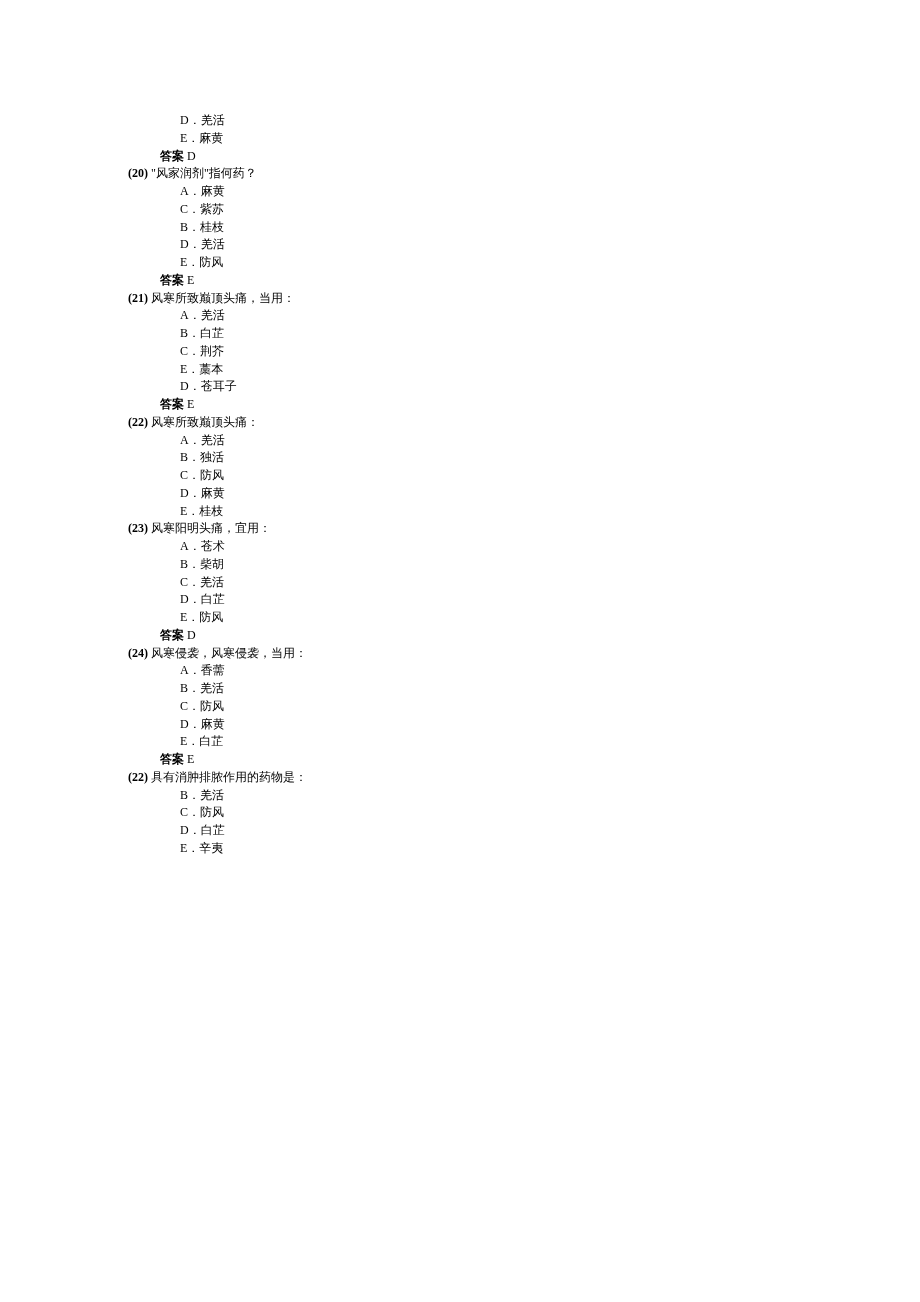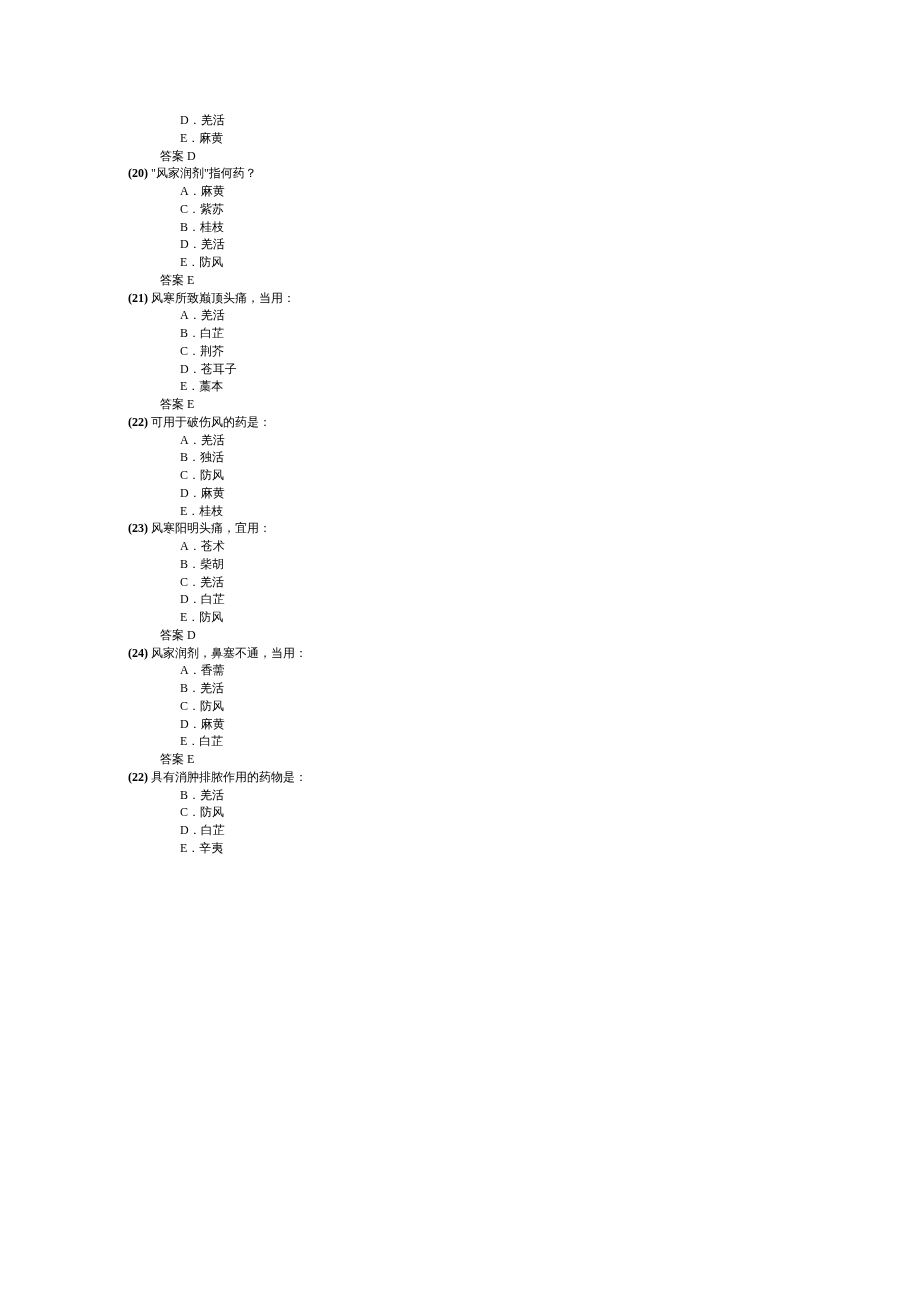--- a/index.html
+++ b/index.html
@@ -32,20 +32,21 @@
     display: inline;
   }
   .opt-letter {
     display: inline;
   }
   .opt-text {
     display: inline;
   }
   .ans-label {
     display: inline;
+    font-weight: bold;
   }
   .ans-val {
     display: inline;
   }
 </style>
 </head>
 <body>
 
 <div class="page" id="page-root">
     <div class="option-row"><span class="opt-letter">D．</span><span class="opt-text">羌活</span></div>
@@ -55,37 +56,37 @@
     <div class="option-row"><span class="opt-letter">A．</span><span class="opt-text">麻黄</span></div>
     <div class="option-row"><span class="opt-letter">C．</span><span class="opt-text">紫苏</span></div>
     <div class="option-row"><span class="opt-letter">B．</span><span class="opt-text">桂枝</span></div>
     <div class="option-row"><span class="opt-letter">D．</span><span class="opt-text">羌活</span></div>
     <div class="option-row"><span class="opt-letter">E．</span><span class="opt-text">防风</span></div>
     <div class="answer-row"><span class="ans-label">答案</span><span class="ans-val"> E</span></div>
     <div class="question-row"><span class="qnum">(21) </span><span class="qtext">风寒所致巅顶头痛，当用：</span></div>
     <div class="option-row"><span class="opt-letter">A．</span><span class="opt-text">羌活</span></div>
     <div class="option-row"><span class="opt-letter">B．</span><span class="opt-text">白芷</span></div>
     <div class="option-row"><span class="opt-letter">C．</span><span class="opt-text">荆芥</span></div>
+    <div class="option-row"><span class="opt-letter">E．</span><span class="opt-text">藁本</span></div>
     <div class="option-row"><span class="opt-letter">D．</span><span class="opt-text">苍耳子</span></div>
-    <div class="option-row"><span class="opt-letter">E．</span><span class="opt-text">藁本</span></div>
     <div class="answer-row"><span class="ans-label">答案</span><span class="ans-val"> E</span></div>
-    <div class="question-row"><span class="qnum">(22) </span><span class="qtext">可用于破伤风的药是：</span></div>
+    <div class="question-row"><span class="qnum">(22) </span><span class="qtext">风寒所致巅顶头痛：</span></div>
     <div class="option-row"><span class="opt-letter">A．</span><span class="opt-text">羌活</span></div>
     <div class="option-row"><span class="opt-letter">B．</span><span class="opt-text">独活</span></div>
     <div class="option-row"><span class="opt-letter">C．</span><span class="opt-text">防风</span></div>
     <div class="option-row"><span class="opt-letter">D．</span><span class="opt-text">麻黄</span></div>
     <div class="option-row"><span class="opt-letter">E．</span><span class="opt-text">桂枝</span></div>
     <div class="question-row"><span class="qnum">(23) </span><span class="qtext">风寒阳明头痛，宜用：</span></div>
     <div class="option-row"><span class="opt-letter">A．</span><span class="opt-text">苍术</span></div>
     <div class="option-row"><span class="opt-letter">B．</span><span class="opt-text">柴胡</span></div>
     <div class="option-row"><span class="opt-letter">C．</span><span class="opt-text">羌活</span></div>
     <div class="option-row"><span class="opt-letter">D．</span><span class="opt-text">白芷</span></div>
     <div class="option-row"><span class="opt-letter">E．</span><span class="opt-text">防风</span></div>
     <div class="answer-row"><span class="ans-label">答案</span><span class="ans-val"> D</span></div>
-    <div class="question-row"><span class="qnum">(24) </span><span class="qtext">风家润剂，鼻塞不通，当用：</span></div>
+    <div class="question-row"><span class="qnum">(24) </span><span class="qtext">风寒侵袭，风寒侵袭，当用：</span></div>
     <div class="option-row"><span class="opt-letter">A．</span><span class="opt-text">香薷</span></div>
     <div class="option-row"><span class="opt-letter">B．</span><span class="opt-text">羌活</span></div>
     <div class="option-row"><span class="opt-letter">C．</span><span class="opt-text">防风</span></div>
     <div class="option-row"><span class="opt-letter">D．</span><span class="opt-text">麻黄</span></div>
     <div class="option-row"><span class="opt-letter">E．</span><span class="opt-text">白芷</span></div>
     <div class="answer-row"><span class="ans-label">答案</span><span class="ans-val"> E</span></div>
     <div class="question-row"><span class="qnum">(22) </span><span class="qtext">具有消肿排脓作用的药物是：</span></div>
     <div class="option-row"><span class="opt-letter">B．</span><span class="opt-text">羌活</span></div>
     <div class="option-row"><span class="opt-letter">C．</span><span class="opt-text">防风</span></div>
     <div class="option-row"><span class="opt-letter">D．</span><span class="opt-text">白芷</span></div>

